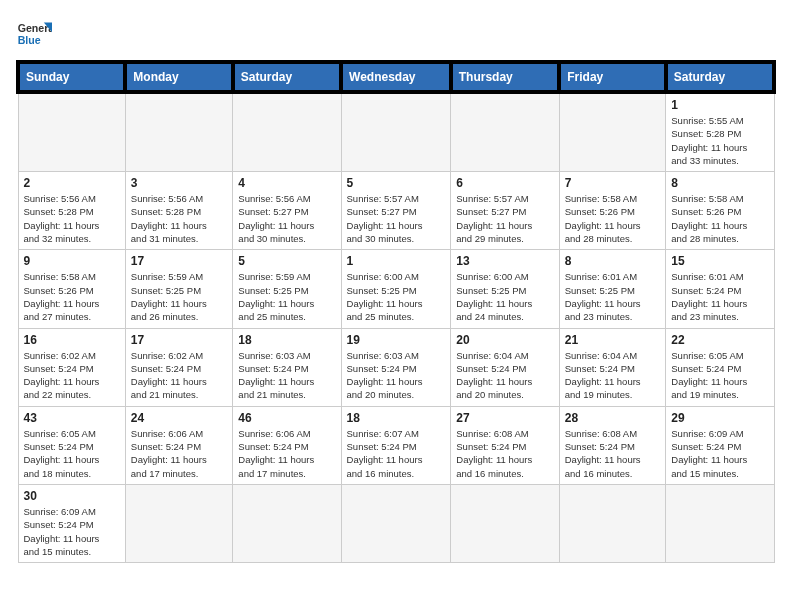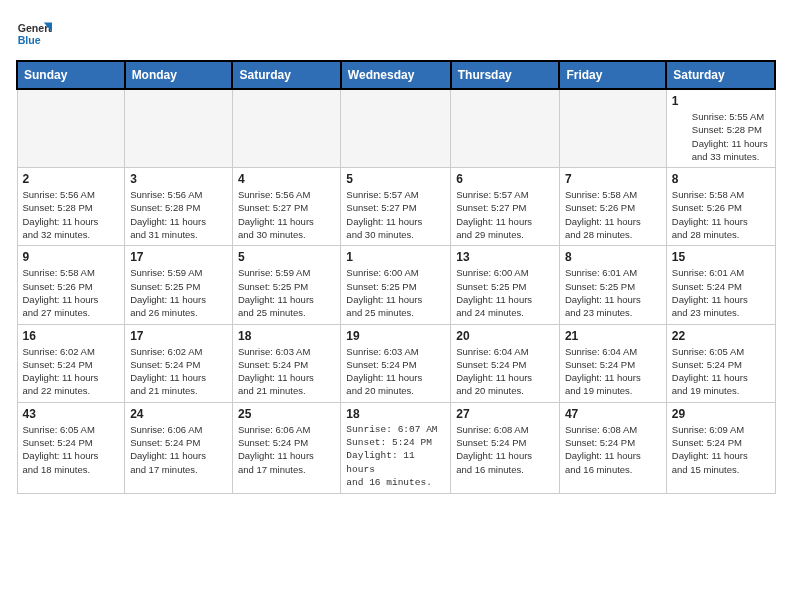--- a/index.html
+++ b/index.html
@@ -43,21 +43,21 @@
       border-collapse: collapse;
       font-size: 10px;
     }
     thead tr th {
       background-color: #2f6db5;
       color: #fff;
       text-align: left;
       padding: 6px 6px;
       font-size: 12px;
       font-weight: bold;
-      border: 2px solid #000000;
+      border: 4px solid #000000;
     }
     tbody tr td {
       border: 1px solid #ccc;
       vertical-align: top;
       padding: 4px 5px;
       width: 113px;
       min-height: 70px;
       background: #fff;
     }
     tbody tr td.empty {
@@ -113,21 +113,21 @@
   <tbody id="calendar-body">
   <tr>
         <td class="empty"></td>
         <td class="empty"></td>
         <td class="empty"></td>
         <td class="empty"></td>
         <td class="empty"></td>
         <td class="empty"></td>
         <td>
           <span class="day-num">1</span>
-          <div class="day-info" style="white-space: pre-line; margin-left: 20px;">Sunrise: 5:55 AM
+          <div class="day-info" style="white-space: pre-line;">Sunrise: 5:55 AM
 Sunset: 5:28 PM
 Daylight: 11 hours
 and 33 minutes.</div>
         </td>
       </tr>
       <tr>
         <td>
           <span class="day-num">2</span>
           <div class="day-info" style="white-space: pre-line;">Sunrise: 5:56 AM
 Sunset: 5:28 PM
@@ -288,49 +288,64 @@
 and 18 minutes.</div>
         </td>
         <td>
           <span class="day-num">24</span>
           <div class="day-info" style="white-space: pre-line;">Sunrise: 6:06 AM
 Sunset: 5:24 PM
 Daylight: 11 hours
 and 17 minutes.</div>
         </td>
         <td>
-          <span class="day-num">25</span>
+          <span class="day-num">46</span>
           <div class="day-info" style="white-space: pre-line;">Sunrise: 6:06 AM
 Sunset: 5:24 PM
 Daylight: 11 hours
 and 17 minutes.</div>
         </td>
         <td>
           <span class="day-num">18</span>
-          <div class="day-info" style="white-space: pre-line; font-family: Liberation Mono, monospace;">Sunrise: 6:07 AM
+          <div class="day-info" style="white-space: pre-line;">Sunrise: 6:07 AM
 Sunset: 5:24 PM
 Daylight: 11 hours
 and 16 minutes.</div>
         </td>
         <td>
           <span class="day-num">27</span>
           <div class="day-info" style="white-space: pre-line;">Sunrise: 6:08 AM
 Sunset: 5:24 PM
 Daylight: 11 hours
 and 16 minutes.</div>
         </td>
         <td>
-          <span class="day-num">47</span>
+          <span class="day-num">28</span>
           <div class="day-info" style="white-space: pre-line;">Sunrise: 6:08 AM
 Sunset: 5:24 PM
 Daylight: 11 hours
 and 16 minutes.</div>
         </td>
         <td>
           <span class="day-num">29</span>
           <div class="day-info" style="white-space: pre-line;">Sunrise: 6:09 AM
 Sunset: 5:24 PM
 Daylight: 11 hours
 and 15 minutes.</div>
         </td>
+      </tr>
+      <tr>
+        <td>
+          <span class="day-num">30</span>
+          <div class="day-info" style="white-space: pre-line;">Sunrise: 6:09 AM
+Sunset: 5:24 PM
+Daylight: 11 hours
+and 15 minutes.</div>
+        </td>
+        <td class="empty"></td>
+        <td class="empty"></td>
+        <td class="empty"></td>
+        <td class="empty"></td>
+        <td class="empty"></td>
+        <td class="empty"></td>
       </tr>
     </tbody>
 </table>
 
 </body></html>

